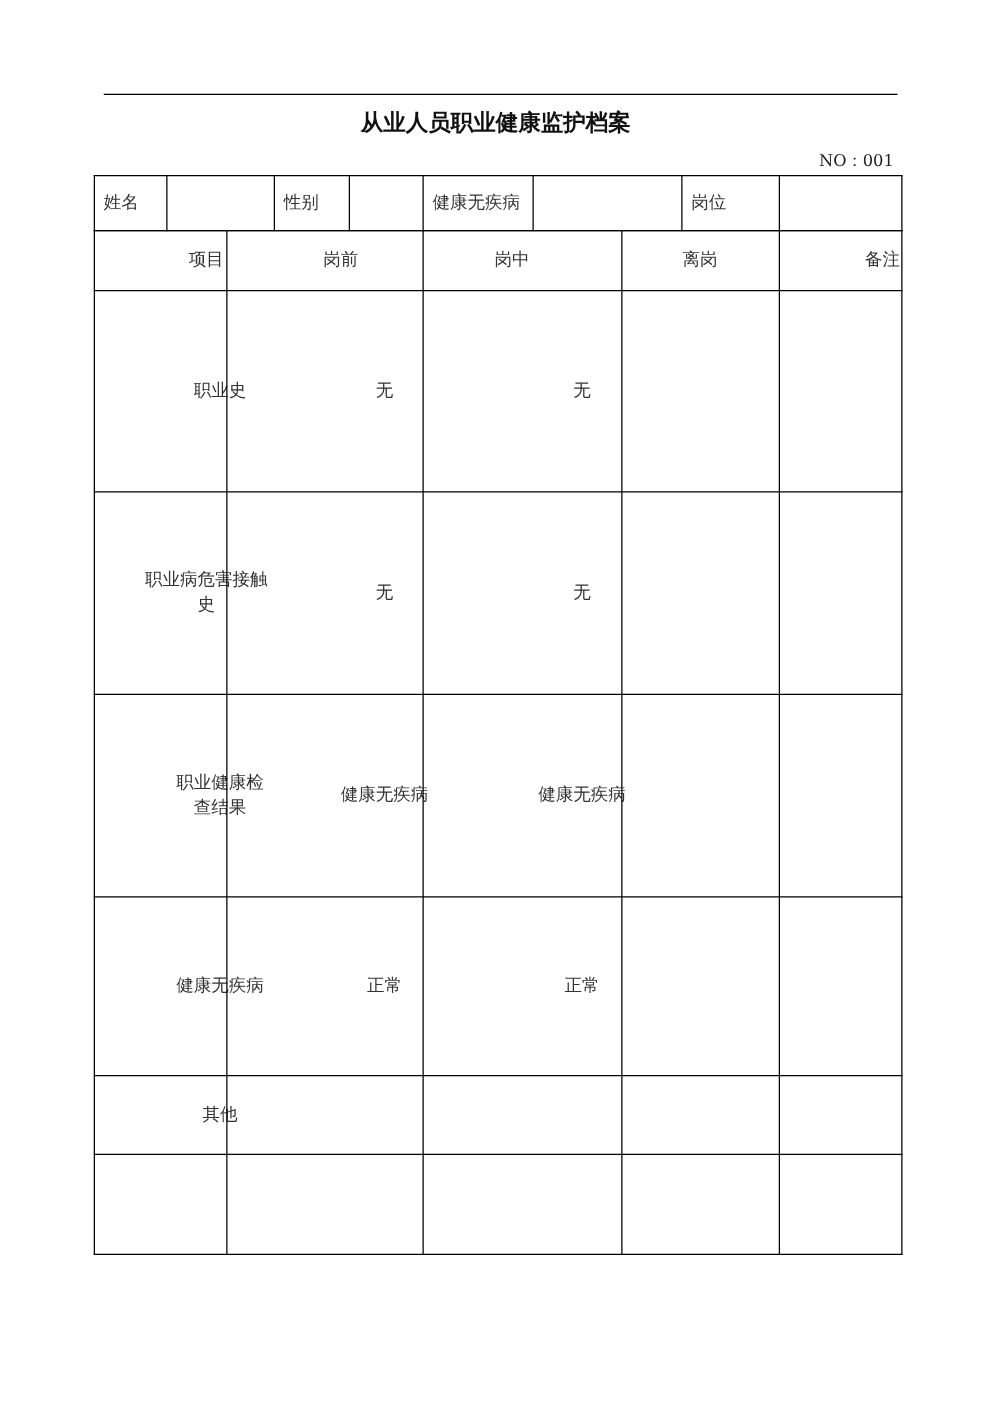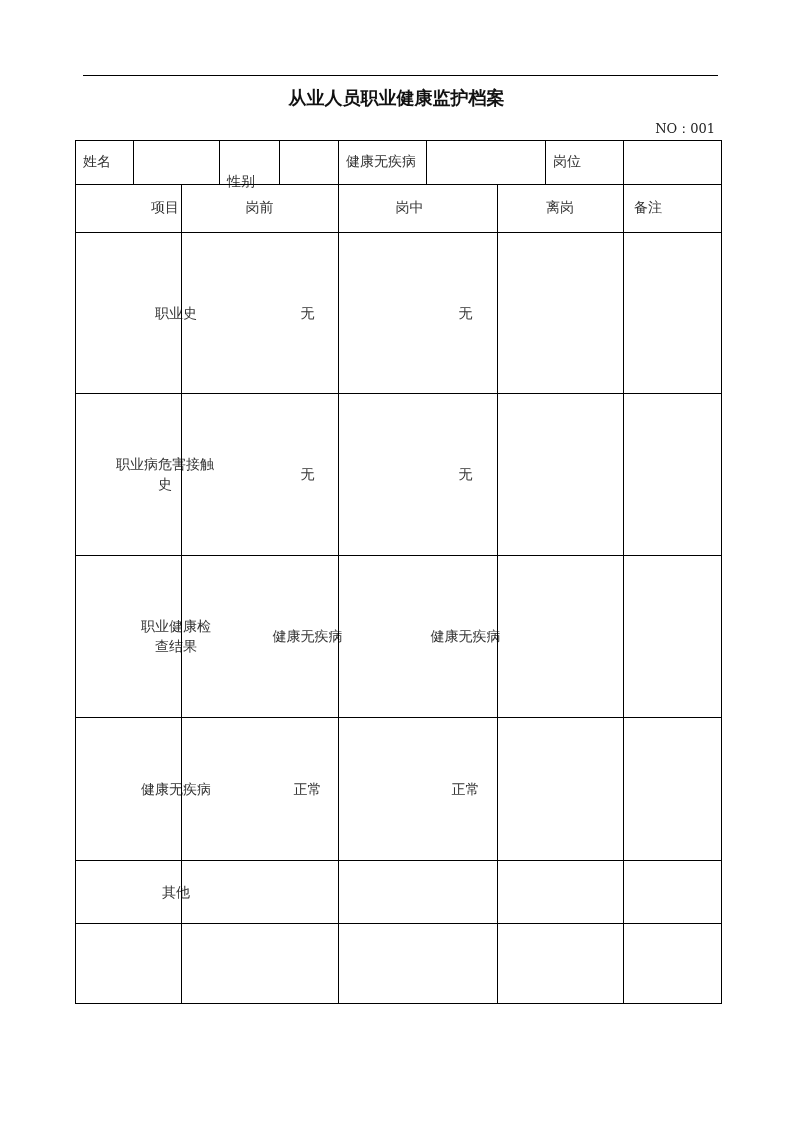--- a/index.html
+++ b/index.html
@@ -16,42 +16,42 @@
 </head>
 <body>
 
 <div class="topline"></div>
 <div class="title">从业人员职业健康监护档案</div>
 <div class="docno">NO：001</div>
 
 <div id="grid">
     <div class="cell left" style="left: 75px; top: 140px; width: 58px; height: 44px;">姓名</div>
     <div class="cell left" style="left: 133px; top: 140px; width: 86px; height: 44px;"></div>
-    <div class="cell left" style="left: 219px; top: 140px; width: 60px; height: 44px; margin-top: 20px;">性别</div>
+    <div class="cell left" style="left: 219px; top: 140px; width: 60px; height: 44px;">性别</div>
     <div class="cell left" style="left: 279px; top: 140px; width: 59px; height: 44px;"></div>
     <div class="cell left" style="left: 338px; top: 140px; width: 88px; height: 44px;">健康无疾病</div>
     <div class="cell left" style="left: 426px; top: 140px; width: 119px; height: 44px;"></div>
     <div class="cell left" style="left: 545px; top: 140px; width: 78px; height: 44px;">岗位</div>
     <div class="cell left" style="left: 623px; top: 140px; width: 98px; height: 44px;"></div>
     <div class="line" style="left: 75px; top: 140px; width: 1px; height: 45px;"></div>
     <div class="line" style="left: 133px; top: 140px; width: 1px; height: 45px;"></div>
     <div class="line" style="left: 219px; top: 140px; width: 1px; height: 45px;"></div>
     <div class="line" style="left: 279px; top: 140px; width: 1px; height: 45px;"></div>
     <div class="line" style="left: 338px; top: 140px; width: 1px; height: 45px;"></div>
     <div class="line" style="left: 426px; top: 140px; width: 1px; height: 45px;"></div>
     <div class="line" style="left: 545px; top: 140px; width: 1px; height: 45px;"></div>
     <div class="line" style="left: 623px; top: 140px; width: 1px; height: 45px;"></div>
     <div class="line" style="left: 721px; top: 140px; width: 1px; height: 45px;"></div>
     <div class="line" style="left: 75px; top: 140px; width: 647px; height: 1px;"></div>
     <div class="line" style="left: 75px; top: 184px; width: 647px; height: 1px;"></div>
     <div class="cell center" style="left: 75px; top: 184px; width: 106px; height: 48px; margin-left: 37px;">项目</div>
-    <div class="cell center" style="left: 181px; top: 184px; width: 157px; height: 48px; text-align: center;">岗前</div>
+    <div class="cell center" style="left: 194px; top: 184px; width: 157px; height: 48px; text-align: center;">岗前</div>
     <div class="cell center" style="left: 330px; top: 184px; width: 159px; height: 48px;">岗中</div>
     <div class="cell center" style="left: 497px; top: 184px; width: 126px; height: 48px;">离岗</div>
-    <div class="cell center" style="left: 599px; top: 184px; width: 98px; height: 48px;">备注</div>
+    <div class="cell center" style="left: 657px; top: 184px; width: 98px; height: 48px;">备注</div>
     <div class="cell center multi" style="left: 75px; top: 232px; width: 106px; height: 161px; padding: 0px 12px;">职业史</div>
     <div class="cell center multi" style="left: 181px; top: 232px; width: 157px; height: 161px;">无</div>
     <div class="cell center multi" style="left: 338px; top: 232px; width: 159px; height: 161px;">无</div>
     <div class="cell center multi" style="left: 497px; top: 232px; width: 126px; height: 161px;"></div>
     <div class="cell center multi" style="left: 623px; top: 232px; width: 98px; height: 161px;"></div>
     <div class="cell center multi" style="left: 64px; top: 393px; width: 106px; height: 162px; padding: 0px 0;">职业病危害接触史</div>
     <div class="cell center multi" style="left: 181px; top: 393px; width: 157px; height: 162px;">无</div>
     <div class="cell center multi" style="left: 338px; top: 393px; width: 159px; height: 162px;">无</div>
     <div class="cell center multi" style="left: 497px; top: 393px; width: 126px; height: 162px;"></div>
     <div class="cell center multi" style="left: 623px; top: 393px; width: 98px; height: 162px;"></div>

